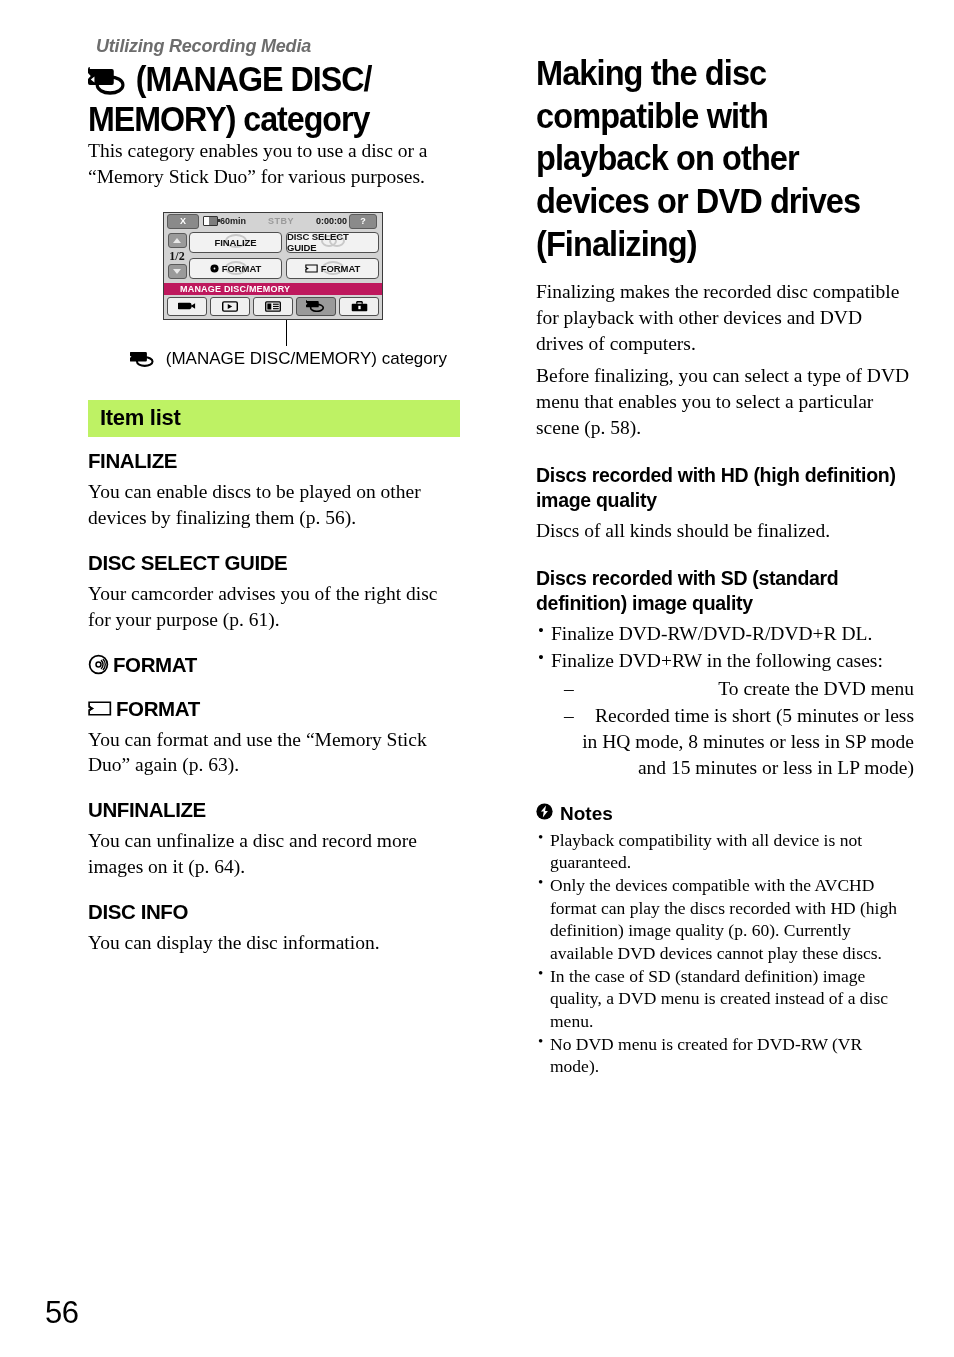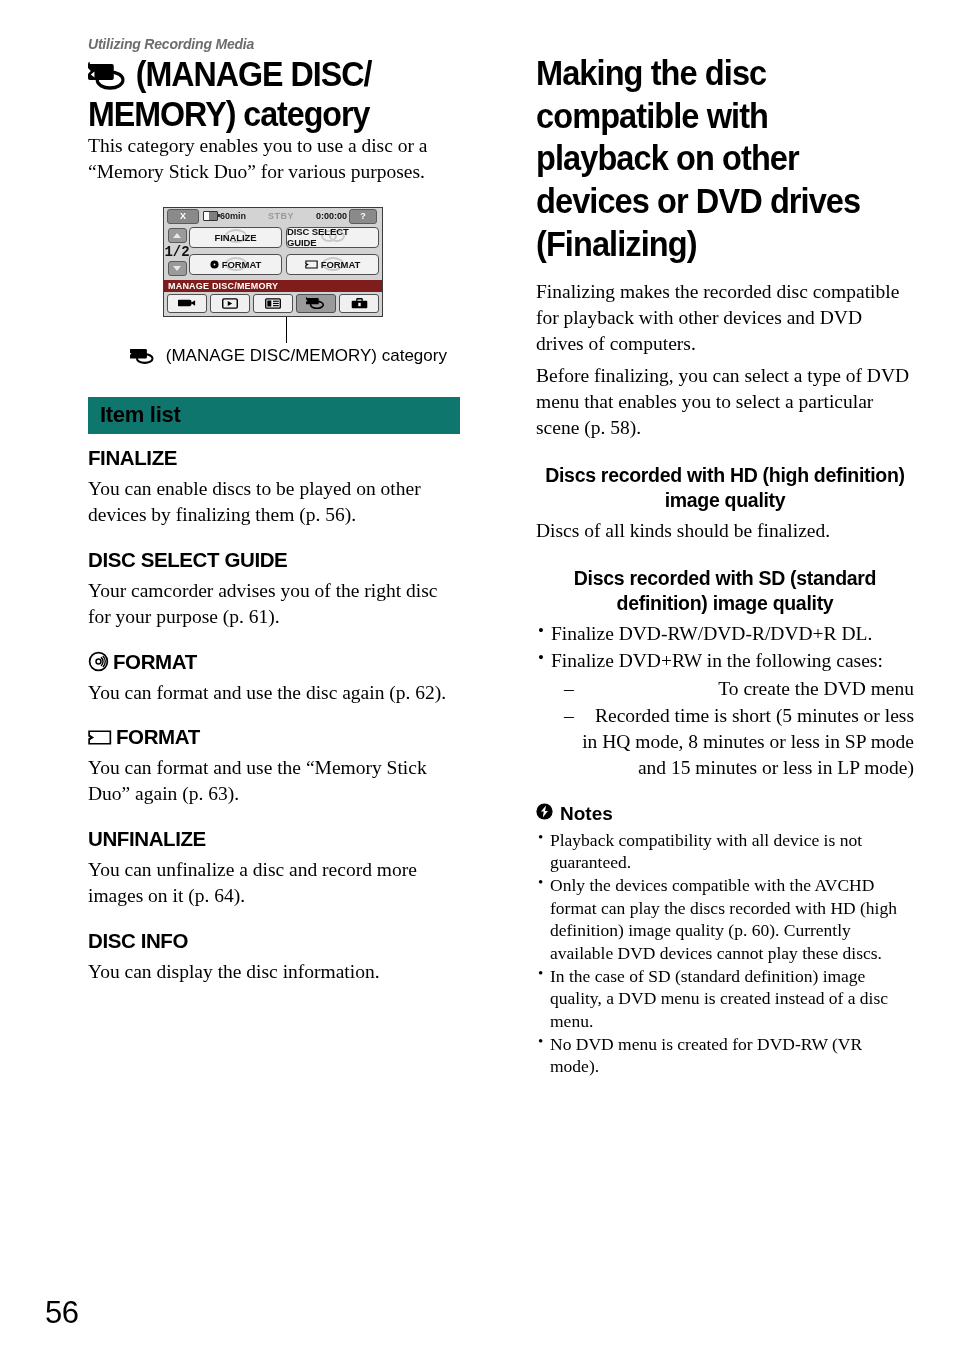--- a/index.html
+++ b/index.html
@@ -33,24 +33,24 @@
     left: 536px;
     top: 52px;
     width: 378px;
   }
 
   
   .running-head {
     font-family: "Liberation Sans", sans-serif;
     font-style: italic;
     font-weight: bold;
-    font-size: 14px;
+    font-size: 18px;
     color: #6d6d6d;
     letter-spacing: -0.2px;
-    margin: 0 0 4px 0;
+    margin: 0 0 4px 8px;
   }
 
   
   .h1 {
     font-family: "Liberation Sans", sans-serif;
     font-weight: bold;
     font-size: 35px;
     line-height: 1.04;
     letter-spacing: -1.1px;
     margin: 0;
@@ -180,22 +180,22 @@
   }
   .tri-up {
     width:0;height:0;border-left:4px solid transparent;border-right:4px solid transparent;
     border-bottom:5px solid #e9e9e9;
   }
   .tri-down {
     width:0;height:0;border-left:4px solid transparent;border-right:4px solid transparent;
     border-top:5px solid #e9e9e9;
   }
   .pageno {
-    font-family: Liberation Mono, monospace;
-    font-size: 14px; font-weight: bold; color:#111;
+    font-family: Liberation Serif, serif;
+    font-size: 12px; font-weight: bold; color:#111;
     text-align:center; line-height:1;
     margin: 2px 0;
   }
   .menu-grid {
     flex: 1;
     display: grid;
     grid-template-columns: 1fr 1fr;
     gap: 4px 4px;
     padding-left: 2px;
   }
@@ -218,26 +218,26 @@
   }
   .menu-btn .wm {
     position:absolute; left:50%; top:50%;
     transform:translate(-50%,-50%);
     opacity: 0.17;
     pointer-events:none;
   }
   .menu-btn .lbl { position: relative; z-index: 2; }
 
   .screen-footer-title {
-    background: #7f1d1d;
+    background: #be185d;
     color: #fff;
     font-family: "Liberation Sans", sans-serif;
     font-size: 9px;
     font-weight: bold;
-    padding: 1px 4px;
+    padding: 1px 16px;
     letter-spacing: 0.2px;
   }
   .tabbar {
     display: flex;
     gap: 3px;
     padding: 2px 3px 3px 3px;
     background: #d3d3d3;
   }
   .tab {
     flex: 1;
@@ -264,21 +264,21 @@
     margin-top: 2px;
     font-family: "Liberation Sans", sans-serif;
     font-size: 17px;
     line-height: 1.25;
     padding-left: 42px;
   }
   .screen-caption .cap-icon { vertical-align: -3px; margin-right: 5px; }
 
   
   .band {
-    background: #0f766e;
+    background: #bef264;
     font-family: "Liberation Sans", sans-serif;
     font-weight: bold;
     font-size: 22px;
     padding: 5px 12px 6px 12px;
     margin: 28px 0 12px 0;
     letter-spacing: -0.3px;
   }
 
   
   h3.item {
@@ -294,21 +294,20 @@
   h3.item:first-of-type { margin-top: 0; }
 
   
   h4.sub {
     font-family: "Liberation Sans", sans-serif;
     font-weight: bold;
     font-size: 19.5px;
     line-height: 1.26;
     letter-spacing: -0.3px;
     margin: 22px 0 6px 0;
-    text-align: center;
   }
 
   ul.bul {
     list-style: none;
     margin: 0 0 0 0;
     padding: 0;
   }
   ul.bul > li {
     font-family: "Liberation Serif", serif;
     font-size: 19.5px;
@@ -548,21 +547,20 @@
       <span>
         <svg width="21" height="21" viewBox="0 0 22 22" style="display:block">
           <circle cx="11" cy="11" r="9.3" fill="none" stroke="#000" stroke-width="1.8"></circle>
           <circle cx="11" cy="11" r="2.6" fill="none" stroke="#000" stroke-width="1.6"></circle>
           <path d="M13.6 6.4 a6 6 0 0 1 0 9.2" fill="none" stroke="#000" stroke-width="1.5"></path>
           <path d="M15.6 5.2 a8 8 0 0 1 0 11.6" fill="none" stroke="#000" stroke-width="1.4"></path>
         </svg>
       </span>
       <span>FORMAT</span>
     </h3>
-    <p class="body">You can format and use the disc again (p. 62).</p>
 
     <h3 class="item">
       <span>
         <svg width="24" height="17" viewBox="0 0 26 18" style="display:block">
           <path d="M1.2 2.2 h23 v13.6 h-23 v-5.2 l3.4 -1.6 l-3.4 -1.6 z" fill="none" stroke="#000" stroke-width="1.8"></path>
           <path d="M2 6 l4 3 l-4 3 z" fill="#000"></path>
         </svg>
       </span>
       <span>FORMAT</span>
     </h3>

